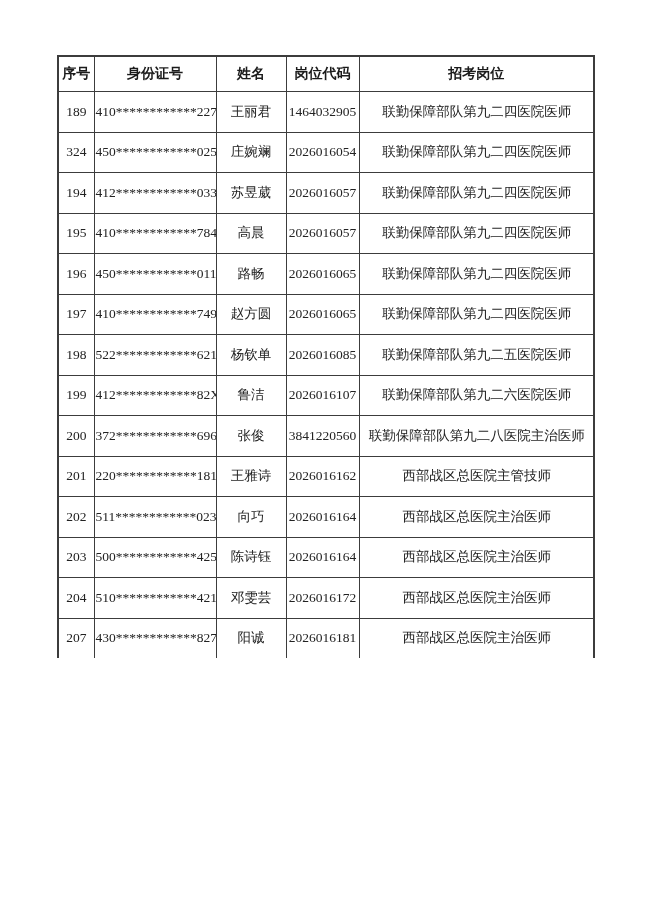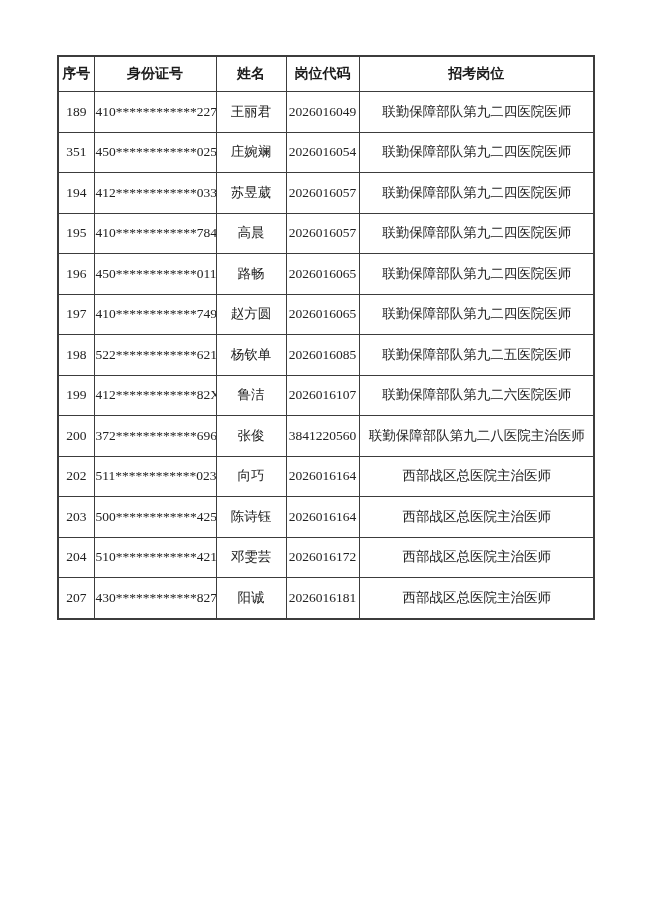--- a/index.html
+++ b/index.html
@@ -75,25 +75,25 @@
         <th>姓名</th>
         <th>岗位代码</th>
         <th>招考岗位</th>
       </tr>
     </thead>
     <tbody>
         <tr>
     <td class="col-index">189</td>
     <td class="col-id">410************227</td>
     <td class="col-name">王丽君</td>
-    <td class="col-code">2026016049</td>
+    <td class="col-code">1464032905</td>
     <td class="col-position">联勤保障部队第九二四医院医师</td>
   </tr>
         <tr>
-    <td class="col-index">351</td>
+    <td class="col-index">324</td>
     <td class="col-id">450************025</td>
     <td class="col-name">庄婉斓</td>
     <td class="col-code">2026016054</td>
     <td class="col-position">联勤保障部队第九二四医院医师</td>
   </tr>
         <tr>
     <td class="col-index">194</td>
     <td class="col-id">412************033</td>
     <td class="col-name">苏昱葳</td>
     <td class="col-code">2026016057</td>
@@ -135,20 +135,27 @@
     <td class="col-position">联勤保障部队第九二六医院医师</td>
   </tr>
         <tr>
     <td class="col-index">200</td>
     <td class="col-id">372************696</td>
     <td class="col-name">张俊</td>
     <td class="col-code">3841220560</td>
     <td class="col-position">联勤保障部队第九二八医院主治医师</td>
   </tr>
         <tr>
+    <td class="col-index">201</td>
+    <td class="col-id">220************181</td>
+    <td class="col-name">王雅诗</td>
+    <td class="col-code">2026016162</td>
+    <td class="col-position">西部战区总医院主管技师</td>
+  </tr>
+        <tr>
     <td class="col-index">202</td>
     <td class="col-id">511************023</td>
     <td class="col-name">向巧</td>
     <td class="col-code">2026016164</td>
     <td class="col-position">西部战区总医院主治医师</td>
   </tr>
         <tr>
     <td class="col-index">203</td>
     <td class="col-id">500************425</td>
     <td class="col-name">陈诗钰</td>

